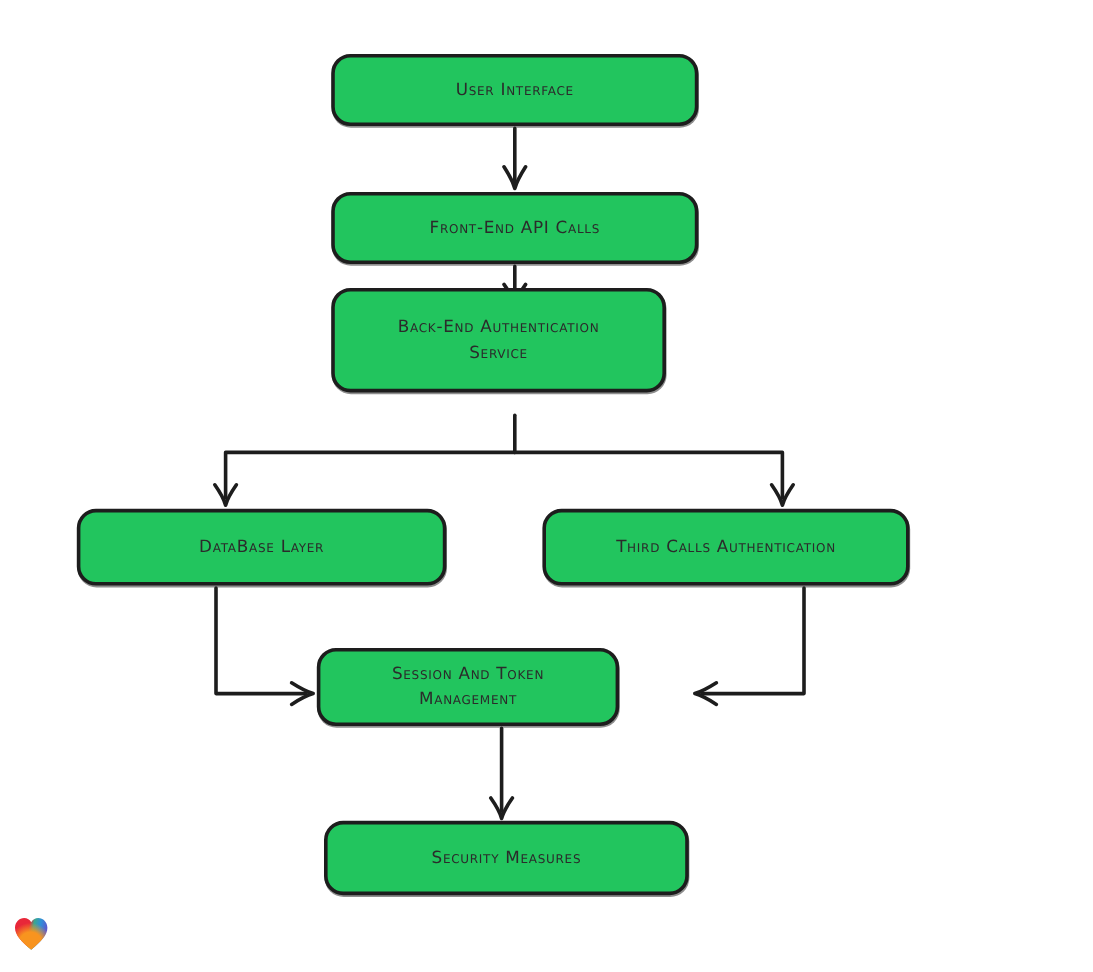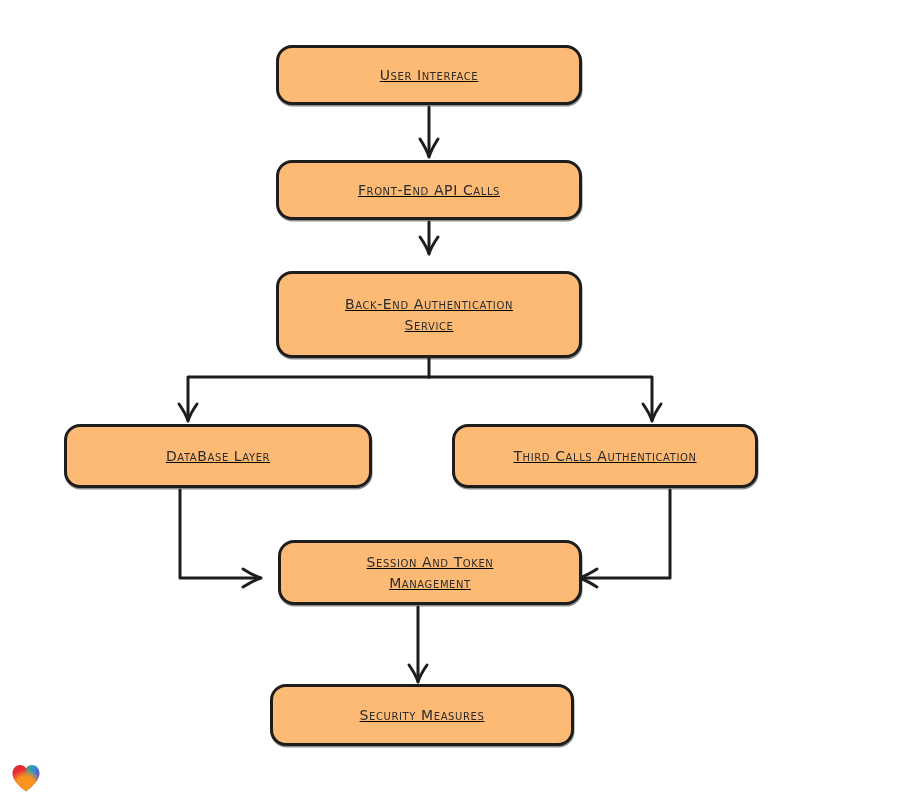--- a/index.html
+++ b/index.html
@@ -24,47 +24,46 @@
   .edges path {
     stroke: #1d1d1d;
     stroke-width: 3;
     fill: none;
     stroke-linecap: round;
     stroke-linejoin: round;
   }
   .node {
     position: absolute;
     box-sizing: border-box;
-    background: #fdba74;
+    background: #22c55e;
     border: 3.5px solid #1d1d1d;
     border-radius: 16px;
     box-shadow: 0.5px 1.5px 0 0 rgba(29,29,29,0.5);
     display: flex;
     align-items: center;
     justify-content: center;
     text-align: center;
     cursor: default;
-    text-decoration: underline;
   }
   .node-label {
     font-size: 14px;
     font-variant: small-caps;
     letter-spacing: 0.6px;
     line-height: 21px;
     color: #2b2b2b;
     white-space: pre-line;
     padding: 0 14px;
   }
   
   .n1 { left: 276px; top: 45px;  width: 306px; height: 60px; }
   .n2 { left: 276px; top: 160px; width: 306px; height: 60px; }
-  .n3 { left: 276px; top: 271px; width: 306px; height: 87px; }
+  .n3 { left: 276px; top: 240px; width: 279px; height: 87px; }
   .n4 { left: 64px;  top: 424px; width: 308px; height: 64px; }
   .n5 { left: 452px; top: 424px; width: 306px; height: 64px; }
-  .n6 { left: 278px; top: 540px; width: 304px; height: 65px; }
+  .n6 { left: 264px; top: 540px; width: 252px; height: 65px; }
   .n7 { left: 270px; top: 684px; width: 304px; height: 62px; }
   .logo {
     position: absolute;
     left: 8px;
     top: 760px;
     width: 36px;
     height: 36px;
     cursor: pointer;
   }
 </style>

